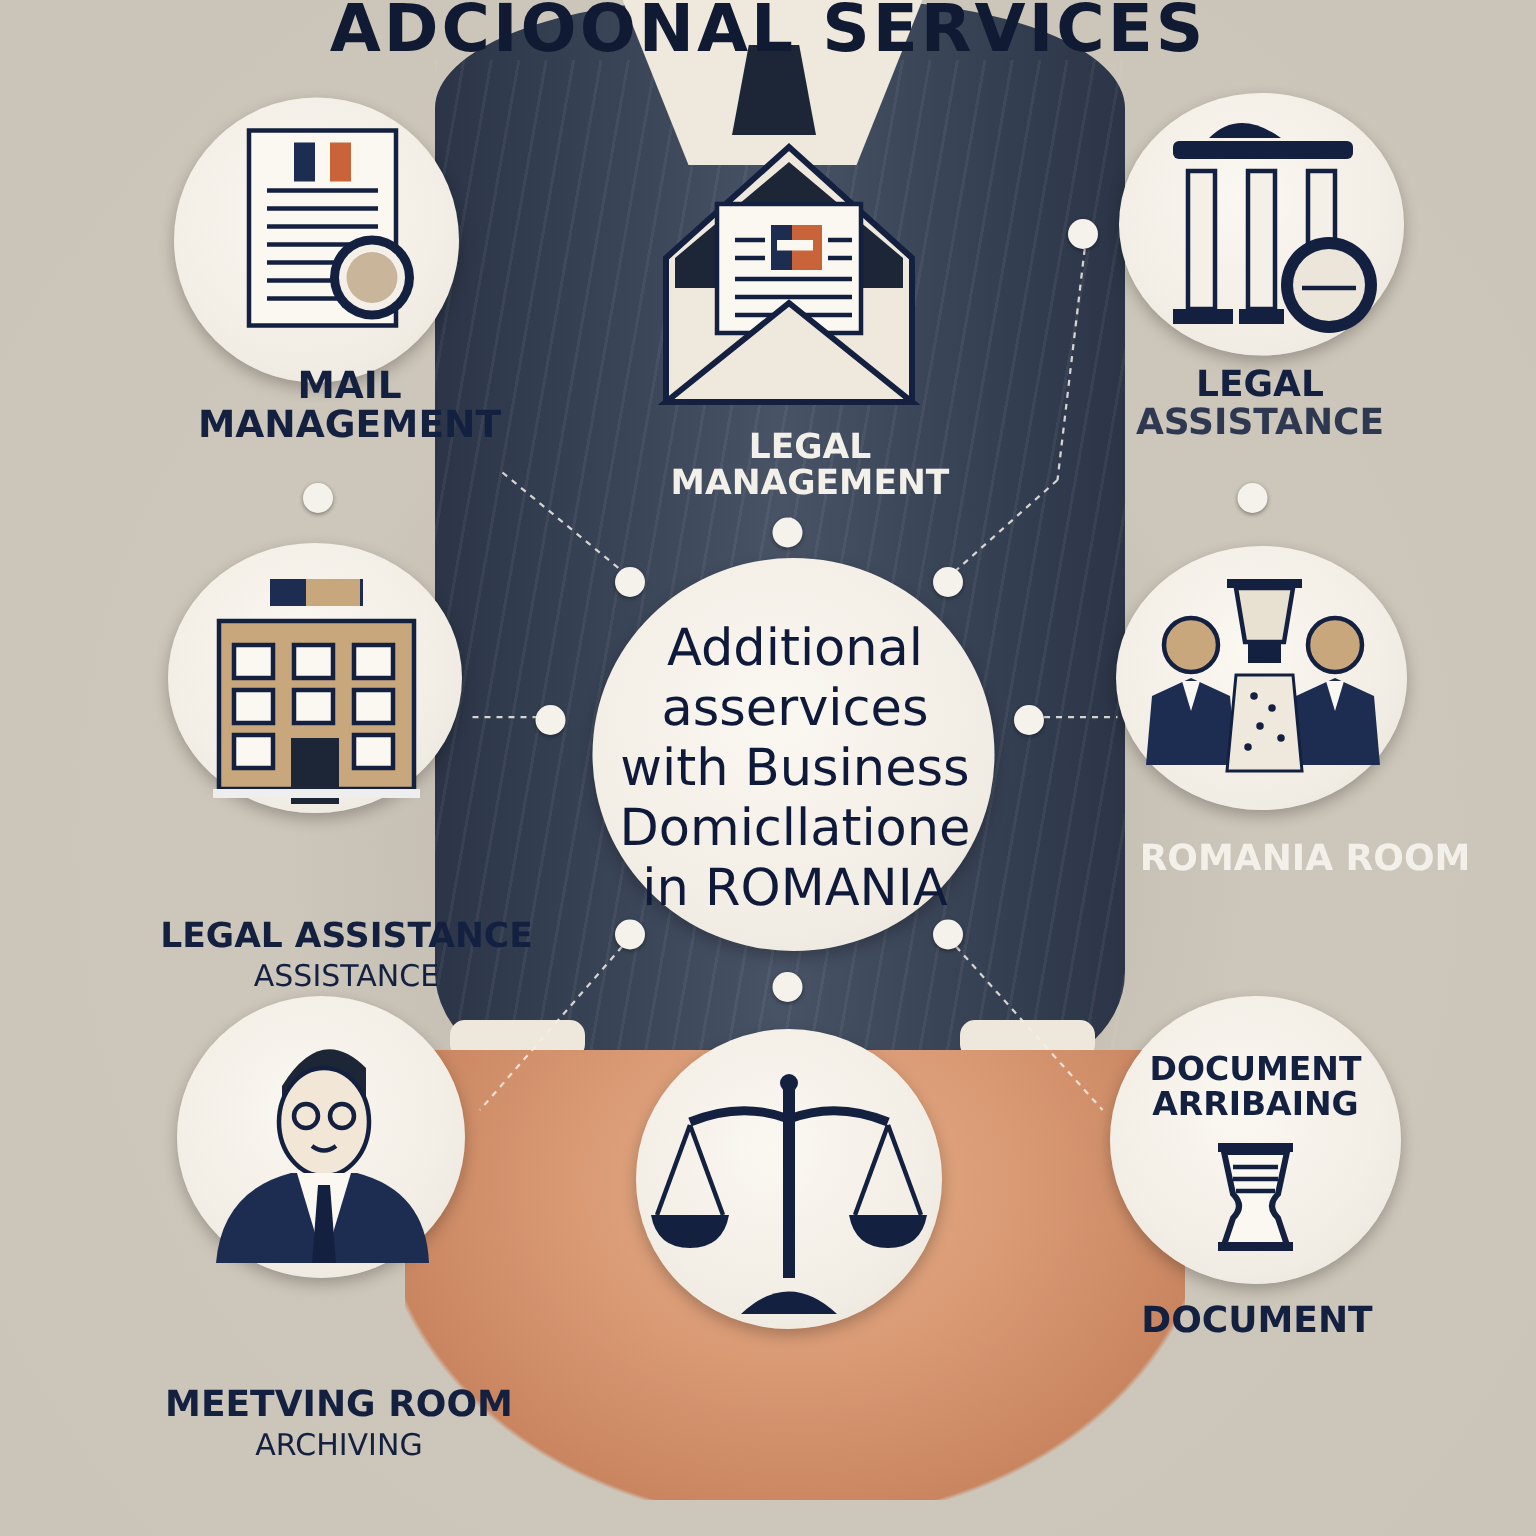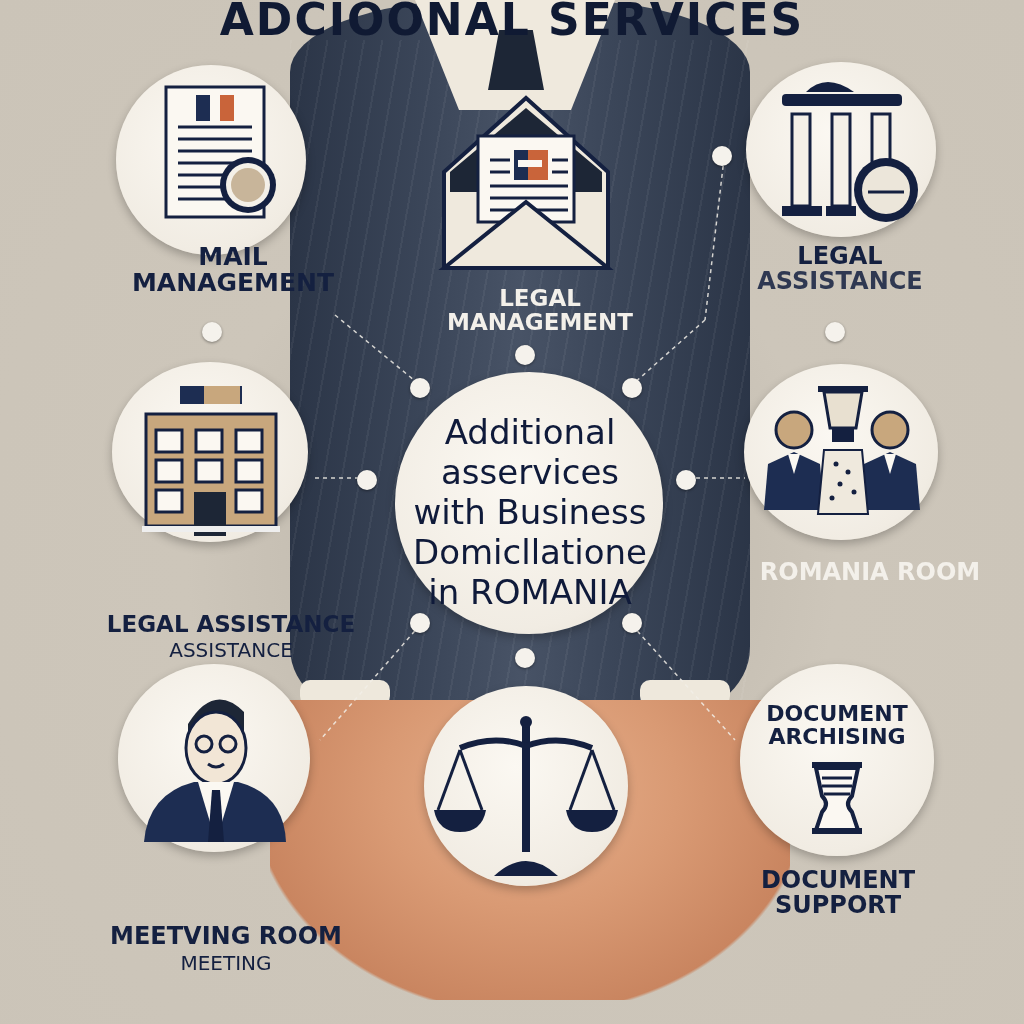--- a/index.html
+++ b/index.html
@@ -206,21 +206,21 @@
     <circle cx="86" cy="80" r="8" fill="none" stroke="#142040" stroke-width="3"></circle>
     <circle cx="110" cy="80" r="8" fill="none" stroke="#142040" stroke-width="3"></circle>
     <path d="M90 100 Q98 106 106 100" stroke="#142040" stroke-width="3" fill="none"></path>
     <path d="M26 178 Q30 130 76 118 L120 118 Q166 130 168 178 Z" fill="#1d2d52"></path>
     <polygon points="80,118 116,118 98,178" fill="#fbf8f2"></polygon>
     <polygon points="94,126 102,126 106,178 90,178" fill="#142040"></polygon>
   </svg>
 </div>
 <div class="label" style="left:96px;top:924px;width:260px;font-size:24px;">
   <span class="l2">MEETVING ROOM</span>
-  <span class="sub">MEETING</span>
+  <span class="sub">ARCHIVING</span>
 </div>
 
 <div class="node" style="left:424px;top:686px;width:204px;height:200px;">
   <svg class="icon" viewBox="0 0 204 200">
     <rect x="98" y="36" width="8" height="130" fill="#142040"></rect>
     <circle cx="102" cy="36" r="6" fill="#142040"></circle>
     <path d="M36 62 Q70 48 102 60 Q134 48 168 62" stroke="#142040" stroke-width="6" fill="none"></path>
     <g stroke="#142040" stroke-width="3" fill="none">
       <line x1="36" y1="64" x2="14" y2="124"></line>
         <line x1="36" y1="64" x2="58" y2="124"></line>
@@ -229,29 +229,28 @@
     </g>
     <path d="M10 124 L62 124 Q58 146 36 146 Q14 146 10 124 Z" fill="#142040"></path>
     <path d="M142 124 L194 124 Q190 146 168 146 Q146 146 142 124 Z" fill="#142040"></path>
     <path d="M70 190 Q102 160 134 190 Z" fill="#142040"></path>
   </svg>
 </div>
 
 <div class="node" style="left:740px;top:664px;width:194px;height:192px;">
   <div class="label" style="left:0;top:38px;width:194px;font-size:22px;">
     <span class="l2">DOCUMENT</span>
-    <span class="l2">ARCHISING</span>
+    <span class="l2">ARRIBAING</span>
   </div>
   <svg class="icon" viewBox="0 0 194 192">
     <rect x="72" y="98" width="50" height="6" fill="#142040"></rect>
     <path d="M76 104 L118 104 L112 132 Q104 140 112 148 L118 166 L76 166 L82 148 Q90 140 82 132 Z" fill="#fbf8f2" stroke="#142040" stroke-width="4"></path>
     <g stroke="#142040" stroke-width="3">
       <line x1="82" y1="114" x2="112" y2="114"></line>
         <line x1="82" y1="122" x2="112" y2="122"></line>
         <line x1="84" y1="130" x2="110" y2="130"></line>
     </g>
     <rect x="72" y="164" width="50" height="6" fill="#142040"></rect>
   </svg>
 </div>
 <div class="label" style="left:728px;top:868px;width:220px;font-size:24px;">
   <span class="l2">DOCUMENT</span>
-  <span class="l2">SUPPORT</span>
 </div>
 
 </body></html>

